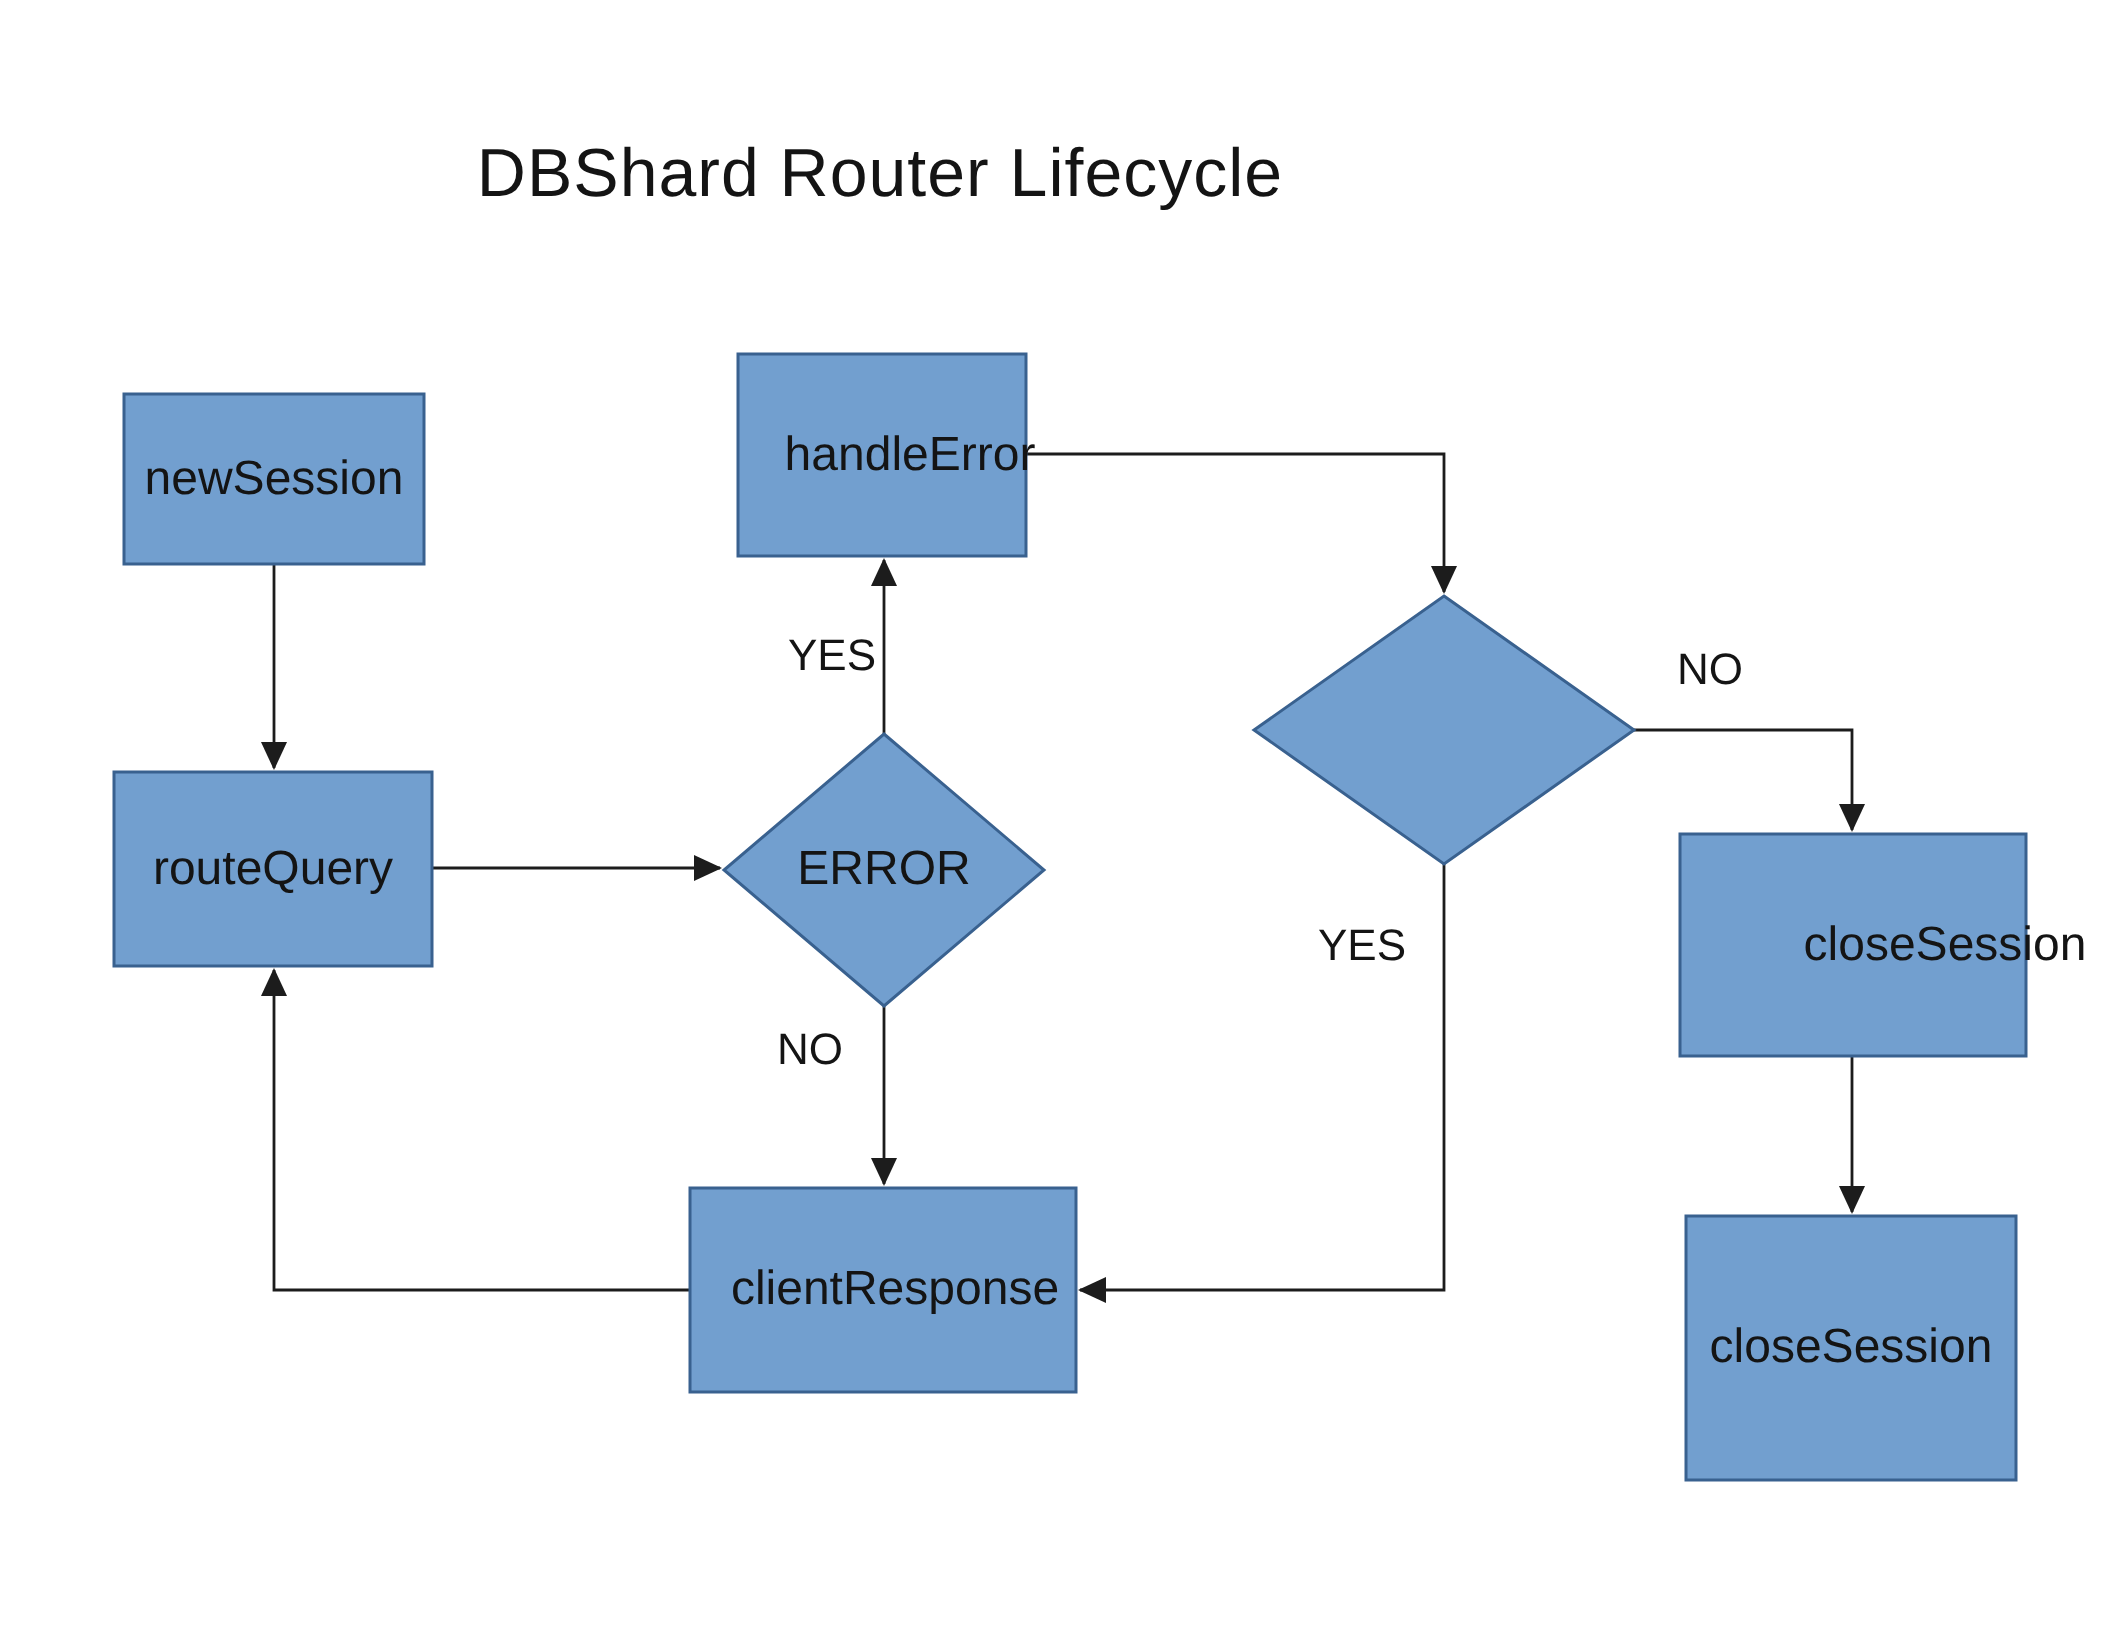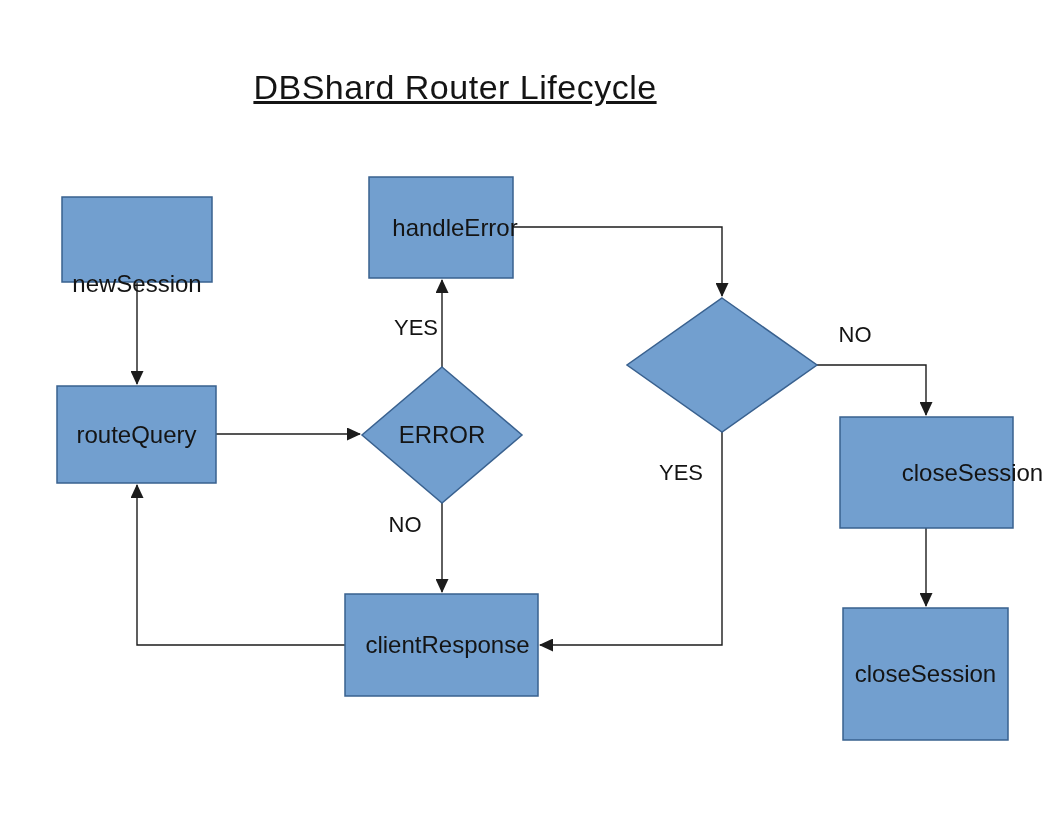--- a/index.html
+++ b/index.html
@@ -15,28 +15,27 @@
   .canvas {
     position: relative;
     width: 1056px;
     height: 816px;
     background: #ffffff;
     overflow: hidden;
   }
 
   .diagram-title {
     position: absolute;
-    left: 15px;
+    left: 0;
     top: 68px;
     width: 880px;
     text-align: center;
     font-size: 34px;
     color: var(--label-text);
     letter-spacing: 0.5px;
-    text-decoration: underline;
   }
 
   svg.diagram-layer {
     position: absolute;
     left: 0;
     top: 0;
     width: 1056px;
     height: 816px;
   }
 
@@ -73,21 +72,21 @@
   .edge-label {
     position: absolute;
     font-size: 22px;
     color: var(--label-text);
     pointer-events: none;
   }
   .edge-label.align-right { text-align: right; }
   .edge-label.align-center { text-align: center; }
 
   
-  .lbl-new-session     { left: 62px;  top: 197px; width: 150px; height: 85px; margin-top: 44px; }
+  .lbl-new-session     { left: 62px;  top: 197px; width: 150px; height: 85px; }
   .lbl-route-query     { left: 57px;  top: 386px; width: 159px; height: 97px; }
   .lbl-handle-error    { left: 369px; top: 177px; width: 144px; height: 101px; padding-left: 28px; }
   .lbl-error           { left: 362px; top: 367px; width: 160px; height: 136px; }
   .lbl-can-recover     { left: 652px; top: 298px; width: 140px; height: 134px; }
   .lbl-close-session   { left: 840px; top: 417px; width: 173px; height: 111px; margin-left: 46px; }
   .lbl-client-response { left: 345px; top: 594px; width: 193px; height: 102px; padding-left: 12px; }
   .lbl-free-session    { left: 843px; top: 608px; width: 165px; height: 132px; }
 
   
   .lbl-error-yes       { left: 370px; top: 315px; width: 68px; }

